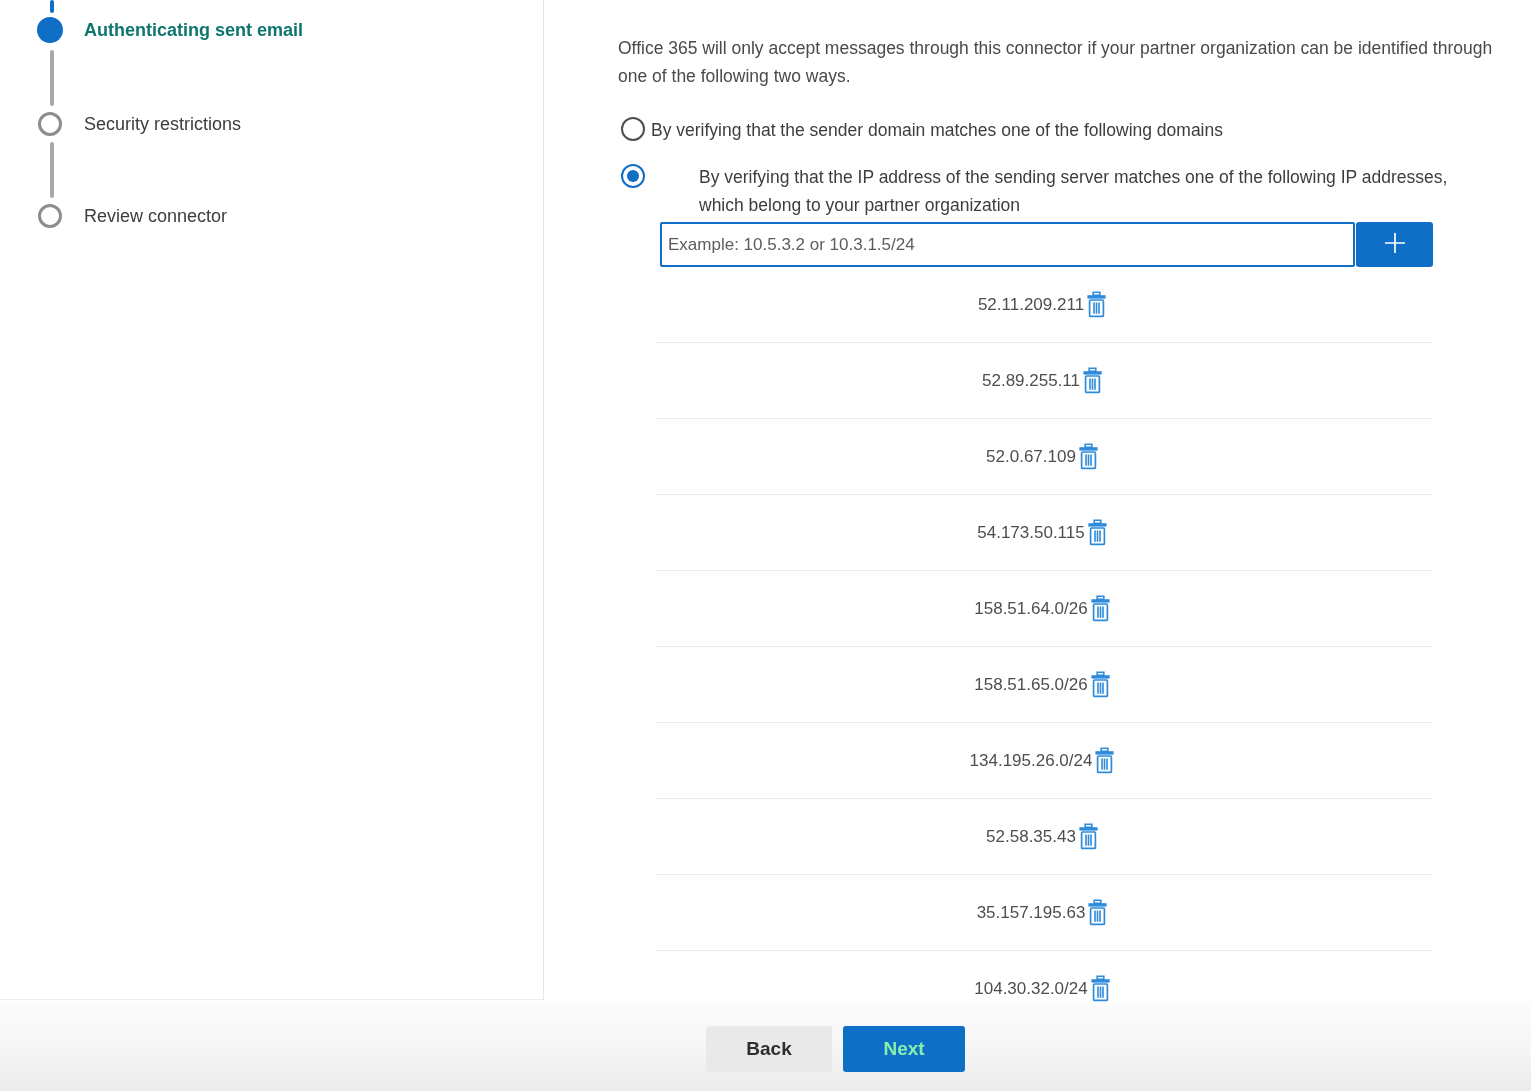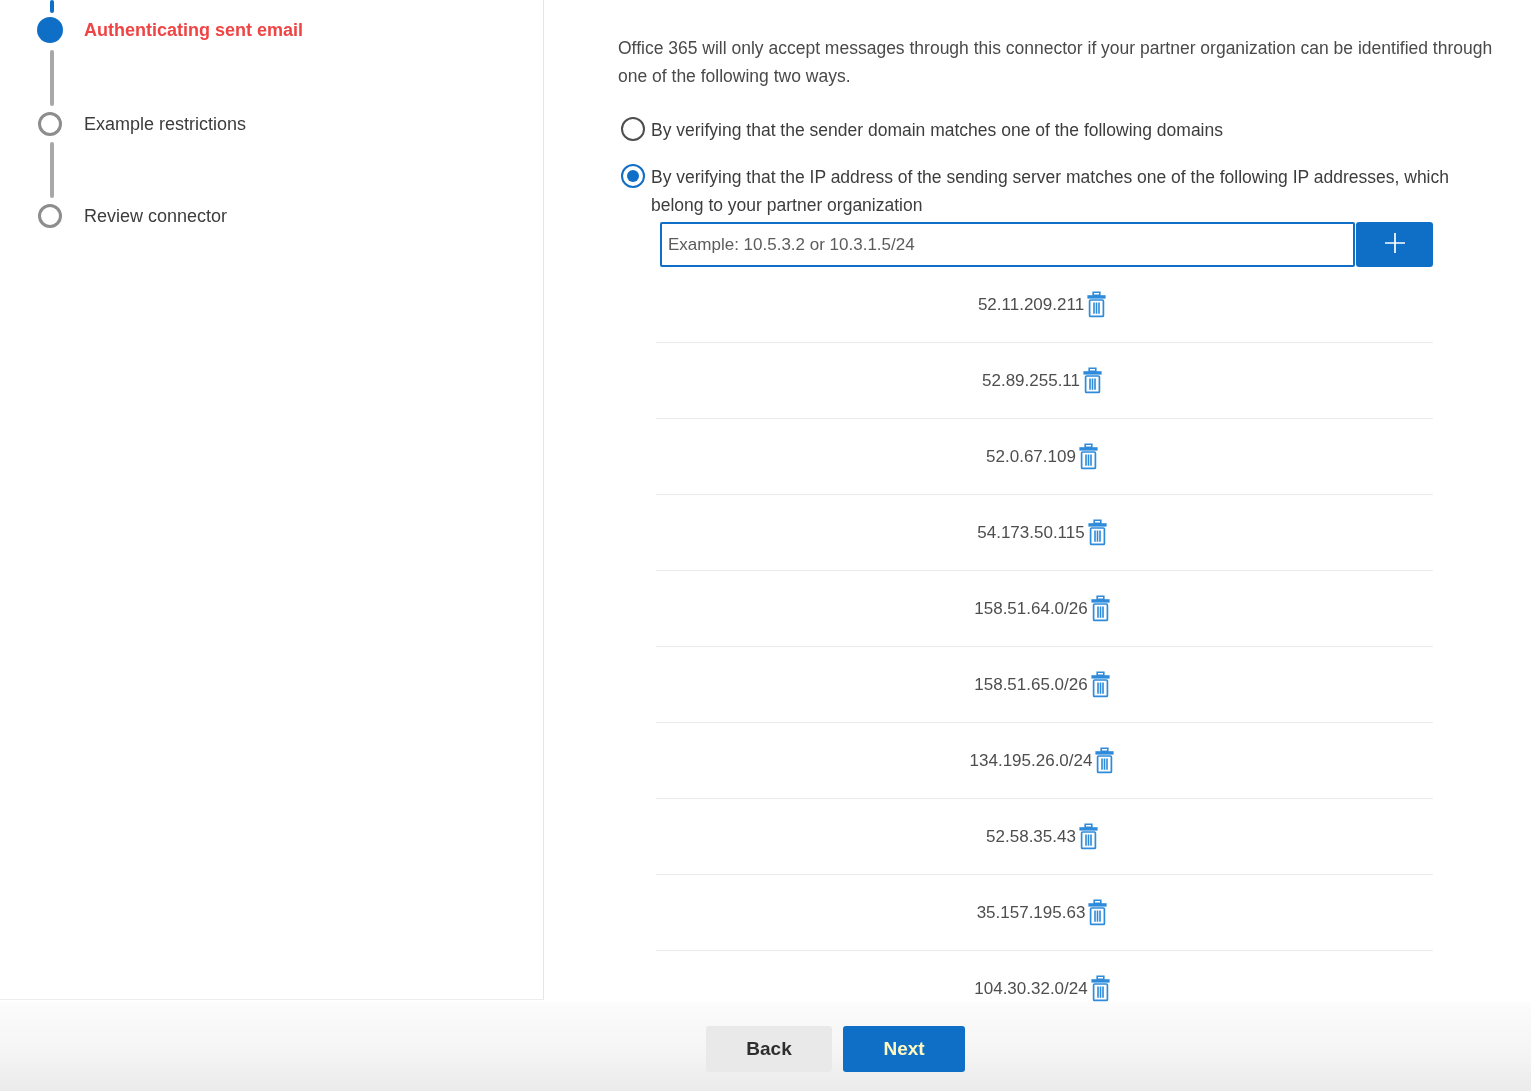--- a/index.html
+++ b/index.html
@@ -20,38 +20,38 @@
   .vline.g1{top:50px;height:56px;}
   .vline.g2{top:142px;height:56px;}
   .step{position:absolute;left:37px;display:flex;align-items:center;gap:21px;cursor:default;}
   .step.s0{top:17px;}
   .step.s1{top:111px;}
   .step.s2{top:203px;}
   .bullet{width:26px;height:26px;border-radius:50%;box-sizing:border-box;flex:none;}
   .bullet.active{background:var(--accent);}
   .bullet.idle{background:#fff;border:3px solid #8d8d8d;width:24px;height:24px;margin:1px;}
   .step-label{font-size:18px;color:#3c3c3c;white-space:nowrap;}
-  .step.s0 .step-label{font-weight:700;color:#ef4444;}
+  .step.s0 .step-label{font-weight:700;color:#0f766e;}
 
   
   .desc{
     position:absolute;left:618px;top:16px;width:908px;
     font-size:17.5px;line-height:28px;color:#4a4a4a;
   }
   .options{position:absolute;left:621px;top:116px;width:860px;}
   .option{display:flex;align-items:flex-start;gap:6px;margin-bottom:19px;cursor:pointer;}
   .radio{width:24px;height:24px;border-radius:50%;box-sizing:border-box;flex:none;
          border:2px solid #4e4e4e;background:#fff;position:relative;margin-top:1px;}
   .option.selected .radio{border-color:var(--accent);}
   .option.selected .radio::after{
     content:"";position:absolute;left:50%;top:50%;width:12px;height:12px;border-radius:50%;
     background:var(--accent);transform:translate(-50%,-50%);
   }
   .option-label{font-size:17.5px;line-height:28px;color:#3d3d3d;padding-top:0;}
-  .option.selected .option-label{max-width:812px;}
+  .option.selected .option-label{max-width:812px;margin-left:48px;}
 
   .ip-entry{position:absolute;left:660px;top:222px;display:flex;align-items:stretch;}
   .ip-input{
     width:695px;height:45px;box-sizing:border-box;border:2px solid var(--accent);
     border-radius:2px;padding:0 6px;font-size:17px;color:#333;outline:none;
     font-family:inherit;
   }
   .ip-input::placeholder{color:#5c5c5c;opacity:1;}
   .add-btn{
     width:77px;height:45px;border:none;background:var(--accent);border-radius:3px;
@@ -67,38 +67,38 @@
   .trash-btn{background:none;border:none;padding:2px;cursor:pointer;line-height:0;}
 
   
   .footer{
     position:absolute;left:0;top:1002px;width:1531px;height:89px;z-index:5;
     background:linear-gradient(180deg,#fcfcfc 0%,#f5f5f5 55%,#ebebeb 100%);
   }
   .btn{position:absolute;top:24px;height:46px;border:none;border-radius:3px;
        font-family:inherit;font-size:19px;font-weight:600;cursor:pointer;}
   .btn.back{left:706px;width:126px;background:#e9e9e9;color:#2e2e2e;}
-  .btn.next{left:843px;width:122px;background:var(--accent);color:#fef9c3;}
+  .btn.next{left:843px;width:122px;background:var(--accent);color:#86efac;}
 </style>
 </head>
 <body>
 
 <aside class="wizard-pane">
   <div class="vline blue"></div>
   <div class="vline g1"></div>
   <div class="vline g2"></div>
   <div id="steps">
   <div class="step s0">
     <span class="bullet active"></span>
     <span class="step-label">Authenticating sent email</span>
   </div>
 
   <div class="step s1">
     <span class="bullet idle"></span>
-    <span class="step-label">Example restrictions</span>
+    <span class="step-label">Security restrictions</span>
   </div>
 
   <div class="step s2">
     <span class="bullet idle"></span>
     <span class="step-label">Review connector</span>
   </div>
 </div>
 </aside>
 
 <p class="desc">Office 365 will only accept messages through this connector if your partner organization can be identified through one of the following two ways.</p>

